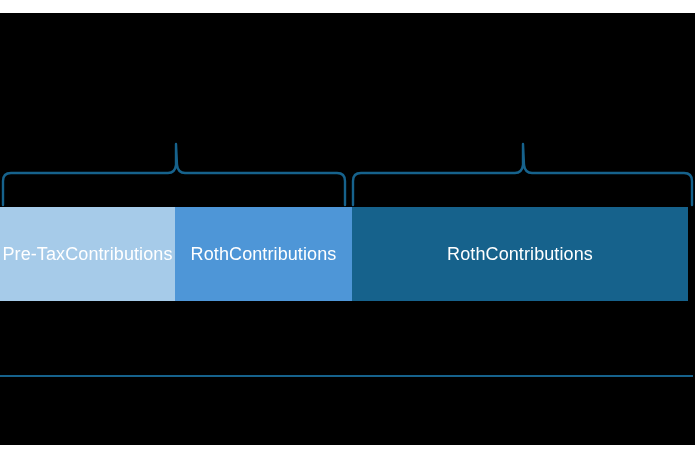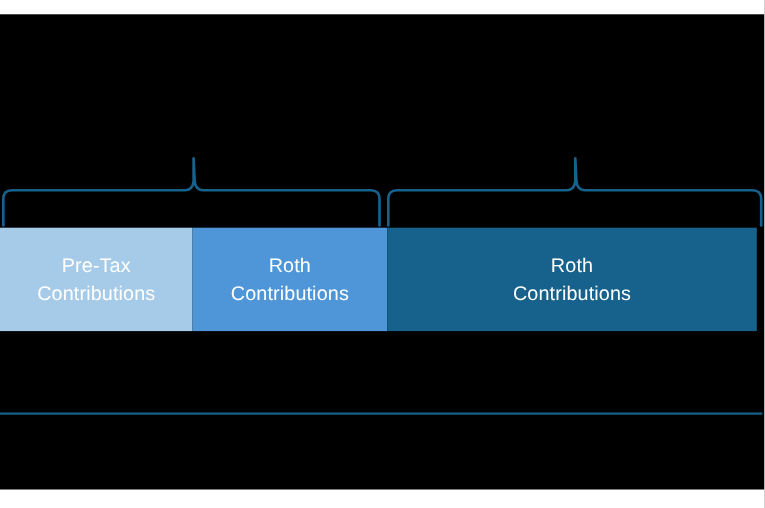--- a/index.html
+++ b/index.html
@@ -40,21 +40,21 @@
     left: 0;
     top: 194px;
     width: 695px;
     height: 94px;
     display: flex;
     flex-direction: row;
     align-items: stretch;
   }
   .segment {
     display: flex;
-    flex-direction: column;
+    flex-direction: row;
     align-items: center;
     justify-content: center;
     color: #ffffff;
     font-size: 18px;
     line-height: 26px;
     text-align: center;
     letter-spacing: 0.1px;
     box-sizing: border-box;
   }
   .seg-line { display: block; white-space: nowrap; }

